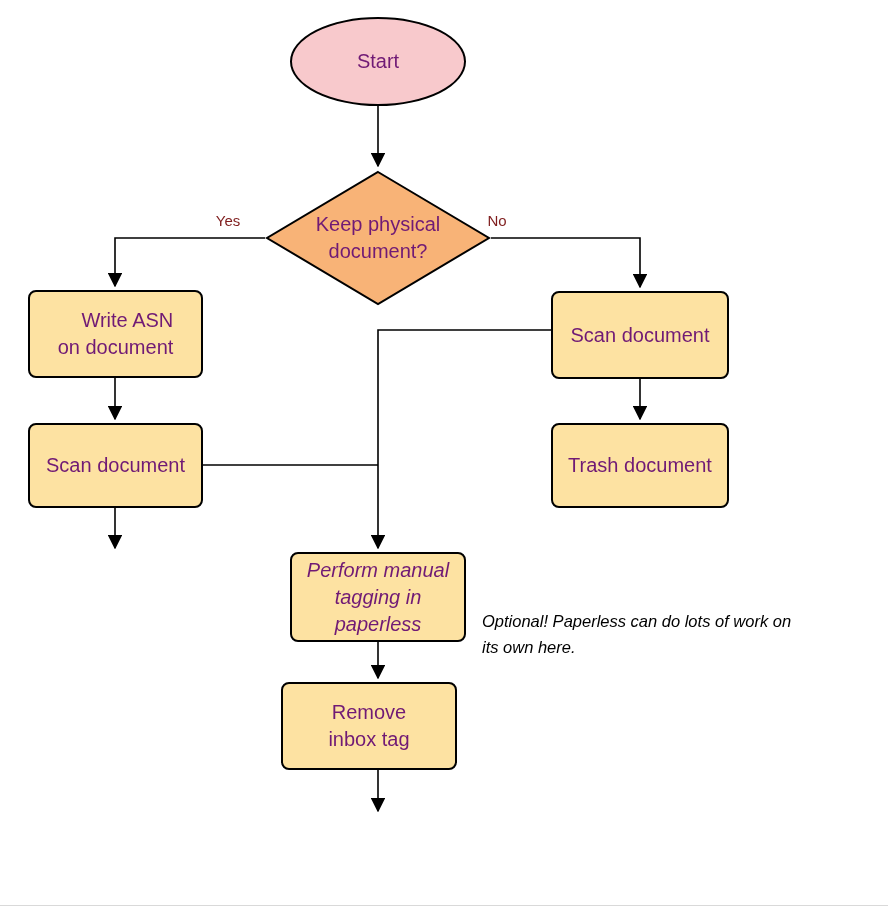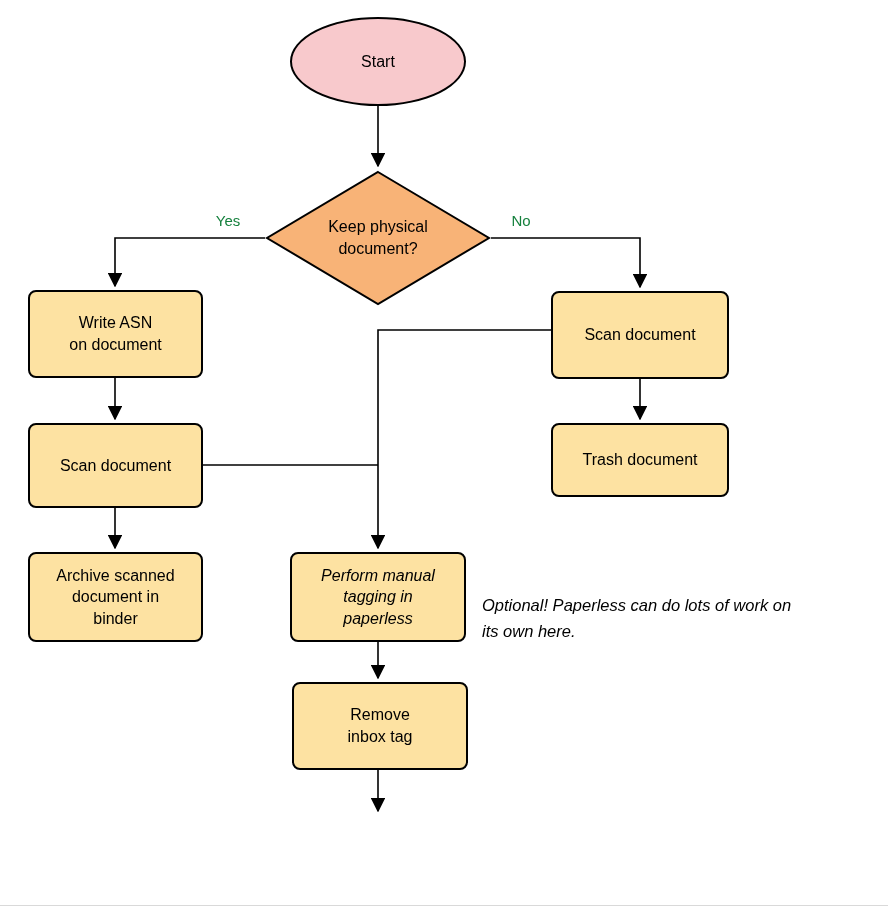--- a/index.html
+++ b/index.html
@@ -25,23 +25,23 @@
     stroke: var(--stroke, #000000);
     stroke-width: 1.6;
   }
   .node {
     position: absolute;
     display: flex;
     align-items: center;
     justify-content: center;
     text-align: center;
     box-sizing: border-box;
-    font-size: 16px;
+    font-size: 20px;
     line-height: 1.35;
-    color: #000000;
+    color: #701a75;
     white-space: pre-line;
   }
   .terminal {
     border: 2px solid var(--stroke, #000);
     border-radius: 50%;
     background: var(--terminal-fill, #f8c9cc);
   }
   .process {
     border: 2px solid var(--stroke, #000);
     border-radius: 8px;
@@ -58,29 +58,30 @@
   .decision .decision-label {
     position: relative;
     z-index: 1;
     white-space: pre-line;
   }
   .edge-label {
     position: absolute;
     width: 50px;
     text-align: center;
     font-size: 15px;
-    color: #15803d;
+    color: #7f1d1d;
   }
   .annotation {
     position: absolute;
     font-size: 16.5px;
     font-style: italic;
     line-height: 1.55;
     color: #000;
     white-space: pre-line;
+    margin-top: 16px;
   }
   .bottom-divider {
     position: absolute;
     left: 0;
     right: 0;
     bottom: 1px;
     height: 1px;
     background: #d9d9d9;
   }
 </style>
@@ -112,56 +113,51 @@
   </div>
 
   <div class="node decision" style="left:265px; top:170px; width:226px; height:136px;">
     <svg width="226" height="136" viewBox="0 0 226 136">
       <polygon points="113,2 224,68 113,134 2,68" fill="var(--decision-fill, #f8b377)" stroke="var(--stroke, #000000)" stroke-width="2"></polygon>
     </svg>
     <span class="decision-label">Keep physical
 document?</span>
   </div>
 
-  <div class="node process" style="left:28px; top:290px; width:175px; height:88px;">
+  <div class="node process" style="left:28px; top:290px; width:175px; height:88px;text-align:right;">
     <span>Write ASN
 on document</span>
   </div>
 
   <div class="node process" style="left:551px; top:291px; width:178px; height:88px;">
     <span>Scan document</span>
   </div>
 
   <div class="node process" style="left:28px; top:423px; width:175px; height:85px;">
     <span>Scan document</span>
   </div>
 
-  <div class="node process" style="left:551px; top:423px; width:178px; height:74px;">
+  <div class="node process" style="left:551px; top:423px; width:178px; height:85px;">
     <span>Trash document</span>
   </div>
 
-  <div class="node process" style="left:28px; top:552px; width:175px; height:90px;">
-    <span>Archive scanned
-document in
-binder</span>
-  </div>
 
   <div class="node process" style="left:290px; top:552px; width:176px; height:90px;font-style:italic;">
     <span>Perform manual
 tagging in
 paperless</span>
   </div>
 
-  <div class="node process" style="left:292px; top:682px; width:176px; height:88px;">
+  <div class="node process" style="left:281px; top:682px; width:176px; height:88px;">
     <span>Remove
 inbox tag</span>
   </div>
 
 
   <div class="edge-label" style="left:203px; top:212px;">Yes</div>
-  <div class="edge-label" style="left:496px; top:212px;">No</div>
+  <div class="edge-label" style="left:472px; top:212px;">No</div>
 
   <div class="annotation" style="left:482px; top:593px; width:400px;">Optional! Paperless can do lots of work on
 its own here.</div>
 
   <div class="bottom-divider"></div>
 
 </div>
 
 </body></html>

